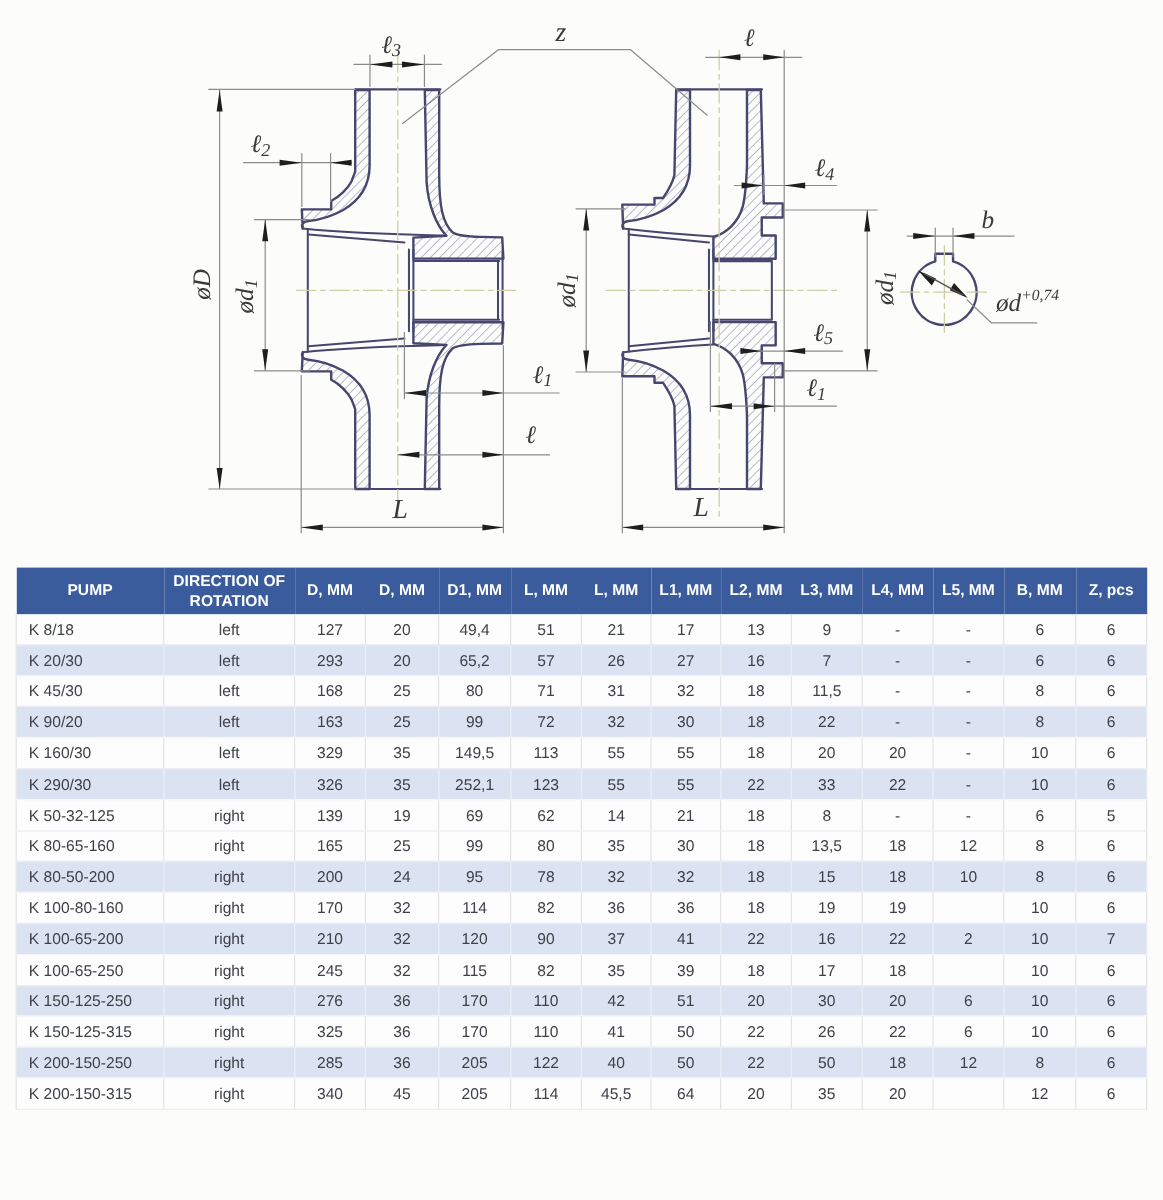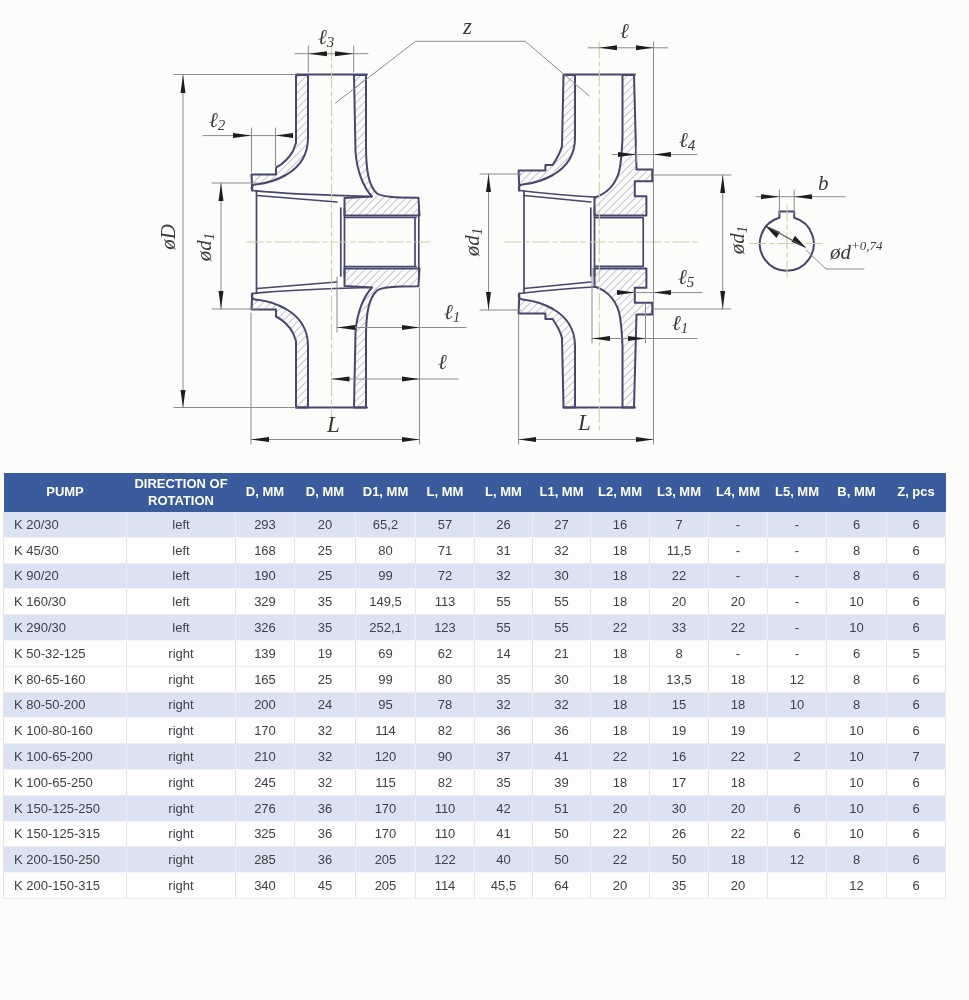--- a/index.html
+++ b/index.html
@@ -1,18 +1,18 @@
 <!DOCTYPE html>
 <html><head>
 <meta charset="utf-8">
 <style>
 html,body{margin:0;padding:0;width:969px;height:1000px;background:#fcfcfb;font-family:"Liberation Sans",sans-serif;}
 #wrap{position:relative;width:969px;height:1000px;overflow:hidden;}
 #draw{position:absolute;left:0;top:0;}
-#tbl{position:absolute;left:3px;top:473px;width:942px;border-collapse:collapse;table-layout:fixed;font-family:"Liberation Sans",sans-serif;}
+#tbl{position:absolute;left:13px;top:473px;width:942px;border-collapse:collapse;table-layout:fixed;font-family:"Liberation Sans",sans-serif;}
 #tbl th{background:#3a5c9c;color:#fff;font-size:13px;font-weight:bold;line-height:16.5px;padding:0;height:39px;text-align:center;}
 #tbl td{font-size:13px;color:#3f4148;height:24.8px;padding:0;text-align:center;border-right:1px solid #e3e3e6;border-bottom:1px solid #ededf0;}
 #tbl td:first-child{text-align:left;padding-left:10px;border-left:1px solid #e3e3e6;}
 #tbl tr.w td{background:#fdfdfd;}
 #tbl tr.b td{background:#dbe3f2;border-right:1px solid #e9edf7;border-bottom:1px solid #f3f5fa;}
 </style>
 </head>
 <body>
 <div id="wrap">
 
@@ -239,20 +239,36 @@
           <th>L2, MM</th>
           <th>L3, MM</th>
           <th>L4, MM</th>
           <th>L5, MM</th>
           <th>B, MM</th>
           <th>Z, pcs</th>
         </tr>
       </thead>
 
 <tbody>
+<tr class="w">
+          <td>K 8/18</td>
+          <td>left</td>
+          <td>127</td>
+          <td>20</td>
+          <td>49,4</td>
+          <td>51</td>
+          <td>21</td>
+          <td>17</td>
+          <td>13</td>
+          <td>9</td>
+          <td>-</td>
+          <td>-</td>
+          <td>6</td>
+          <td>6</td>
+        </tr>
 <tr class="b">
           <td>K 20/30</td>
           <td>left</td>
           <td>293</td>
           <td>20</td>
           <td>65,2</td>
           <td>57</td>
           <td>26</td>
           <td>27</td>
           <td>16</td>
@@ -274,21 +290,21 @@
           <td>18</td>
           <td>11,5</td>
           <td>-</td>
           <td>-</td>
           <td>8</td>
           <td>6</td>
         </tr>
 <tr class="b">
           <td>K 90/20</td>
           <td>left</td>
-          <td>190</td>
+          <td>163</td>
           <td>25</td>
           <td>99</td>
           <td>72</td>
           <td>32</td>
           <td>30</td>
           <td>18</td>
           <td>22</td>
           <td>-</td>
           <td>-</td>
           <td>8</td>

